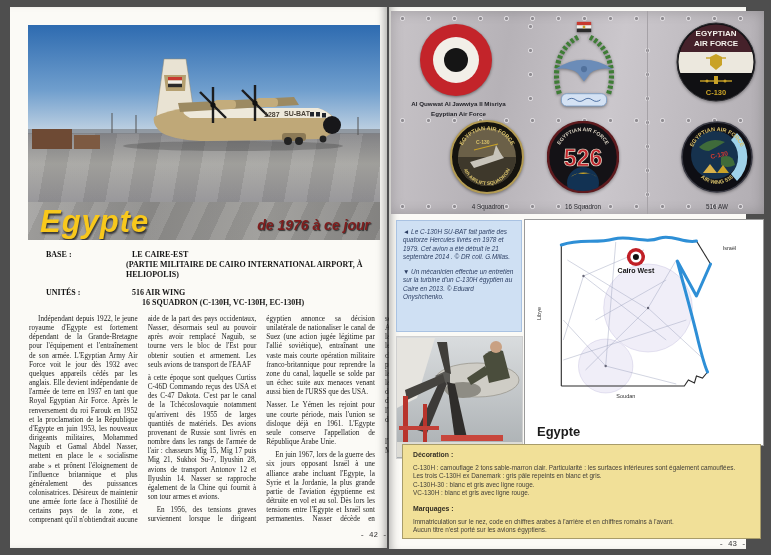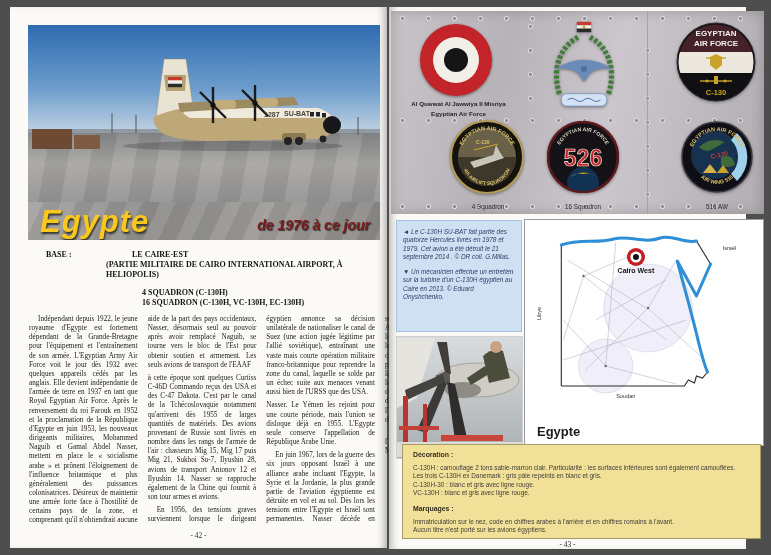--- a/index.html
+++ b/index.html
@@ -25,31 +25,31 @@
   .title{position:absolute;left:12px;bottom:0px;z-index:2;
        font:italic 900 31px "Liberation Sans",sans-serif;color:#f8c81c;
        text-shadow:1px 2px 2px rgba(25,25,25,.8);letter-spacing:1px;}
   .subtitle{position:absolute;right:10px;bottom:7px;z-index:2;
        font:italic 700 14px "Liberation Sans",sans-serif;color:#7f1d1d;
        text-shadow:1px 1px 1px rgba(25,25,25,.8);}
   .info{position:absolute;left:20px;top:243px;width:344px;
        font-family:"Liberation Serif",serif;font-weight:bold;font-size:8px;line-height:10px;color:#141414;}
   .info-row{display:flex;margin-left:16px;}
   .info-label{width:86px;flex:0 0 86px;}
-  .ind1{margin-left:76px;}
+  .ind1{margin-left:96px;}
   .ind2{margin-left:112px;}
   .gap{height:8px;}
   .cols{position:absolute;left:19px;top:308px;width:346px;height:214px;
        column-count:3;column-gap:10px;
        font-family:"Liberation Serif",serif;font-size:7.2px;line-height:9.15px;
        text-align:justify;color:#222;}
   .cols p{margin:0 0 4px 0;text-indent:9px;}
   .cols p.cont{text-indent:0;}
-  .pagenum{position:absolute;left:0;width:100%;text-align:center;
-       font-family:Liberation Serif, serif;font-size:7.5px;color:#333;}
+  .pagenum{position:absolute;left:0;width:100%;text-align:right;
+       font-family:Liberation Mono, monospace;font-size:7.5px;color:#333;}
   #left-page .pagenum{top:524px;}
   #right-page .pagenum{top:533px;}
 
   
   .metal{position:absolute;left:2px;top:4px;width:373px;height:203px;overflow:hidden;
        background:linear-gradient(100deg,#c8c4c8,#b6b2b7 30%,#cbc7cc 58%,#b1adb2 100%);
        box-shadow:inset 0 0 14px rgba(0,0,0,.2);}
   .rivets-h{position:absolute;height:7px;background-repeat:repeat-x;background-size:26px 7px;
        background-image:radial-gradient(circle at 3.5px 3.5px,#8f8c91 0 1.3px,#dad7db 1.6px 2.4px,transparent 2.9px);}
   .rivets-v{position:absolute;width:7px;background-repeat:repeat-y;background-size:7px 24px;
@@ -132,29 +132,32 @@
     <div class="subtitle">de 1976 à ce jour</div>
   </div>
 
   <div class="info">
     <div class="info-row">
       <span class="info-label">BASE :</span>
       <span>LE CAIRE-EST</span>
     </div>
     <div class="ind1">(PARTIE MILITAIRE DE CAIRO INTERNATIONAL AIRPORT, À HELIOPOLIS)</div>
     <div class="gap"></div>
-    <div class="ind2">4 SQUADRON (C-130H)</div>
+    <div class="info-row">
+      <span class="info-label">UNITÉS :</span>
+      <span>516 AIR WING</span>
+    </div>
     <div class="ind2">16 SQUADRON (C-130H, VC-130H, EC-130H)</div>
   </div>
 
   <div class="cols">
     <p>Indépendant depuis 1922, le jeune royaume d'Egypte est fortement dépendant de la Grande-Bretagne pour l'équipement et l'entraînement de son armée. L'Egyptian Army Air Force voit le jour dès 1932 avec quelques appareils cédés par les anglais. Elle devient indépendante de l'armée de terre en 1937 en tant que Royal Egyptian Air Force. Après le renversement du roi Farouk en 1952 et la proclamation de la République d'Egypte en juin 1953, les nouveaux dirigeants militaires, Mohammed Naguib et Gamal Abdel Nasser, mettent en place le « socialisme arabe » et prônent l'éloignement de l'influence britannique et plus généralement des puissances colonisatrices. Désireux de maintenir une armée forte face à l'hostilité de certains pays de la zone, et comprenant qu'il n'obtiendrait aucune aide de la part des pays occidentaux, Nasser, désormais seul au pouvoir après avoir remplacé Naguib, se tourne vers le bloc de l'Est pour obtenir soutien et armement. Les seuls avions de transport de l'EAAF</p>
     <p class="cont">à cette époque sont quelques Curtiss C-46D Commando reçus des USA et des C-47 Dakota. C'est par le canal de la Tchécoslovaquie notamment qu'arrivent dès 1955 de larges quantités de matériels. Des avions provenant de Russie sont livrés en nombre dans les rangs de l'armée de l'air : chasseurs Mig 15, Mig 17 puis Mig 21, Sukhoi Su-7, Ilyushin 28, avions de transport Antonov 12 et Ilyushin 14. Nasser se rapproche également de la Chine qui fournit à son tour armes et avions.</p>
     <p>En 1956, des tensions graves surviennent lorsque le dirigeant égyptien annonce sa décision unilatérale de nationaliser le canal de Suez (une action jugée légitime par l'allié soviétique), entraînant une vaste mais courte opération militaire franco-britannique pour reprendre la zone du canal, laquelle se solde par un échec suite aux menaces venant aussi bien de l'URSS que des USA.</p>
-    <p class="cont">Nasser. Le Yémen les rejoint pour une courte période, mais l'union se disloque déjà en 1955. L'Egypte seule conserve l'appellation de République Arabe Unie.</p>
+    <p class="cont">Nasser. Le Yémen les rejoint pour une courte période, mais l'union se disloque déjà en 1961. L'Egypte seule conserve l'appellation de République Arabe Unie.</p>
     <p>En juin 1967, lors de la guerre des six jours opposant Israël à une alliance arabe incluant l'Egypte, la Syrie et la Jordanie, la plus grande partie de l'aviation égyptienne est détruite en vol et au sol. Dès lors les tensions entre l'Egypte et Israël sont permanentes. Nasser décède en septembre 1970, remplacé par Anouar El Sadate. Ce dernier modifie la politique du pays en s'ouvrant vers le monde occidental. Son premier chef de gouvernement est résolument pro-américain. Le 2 septembre 1971, la République Arabe Unie, réduite à la seule Egypte, change de nom pour devenir la République Arabe d'Egypte. Par la même occasion l'United Arab Republic Air Force devient l'Egyptian Air Force.</p>
     <p>Cette même année, l'Egypte et l'URSS signent un pacte d'amitié à Moscou pour une durée de quinze</p>
   </div>
 
   <div class="pagenum">- 42 -</div>
 </div>
 
 <div class="page" id="right-page">
 
   <div class="metal">

